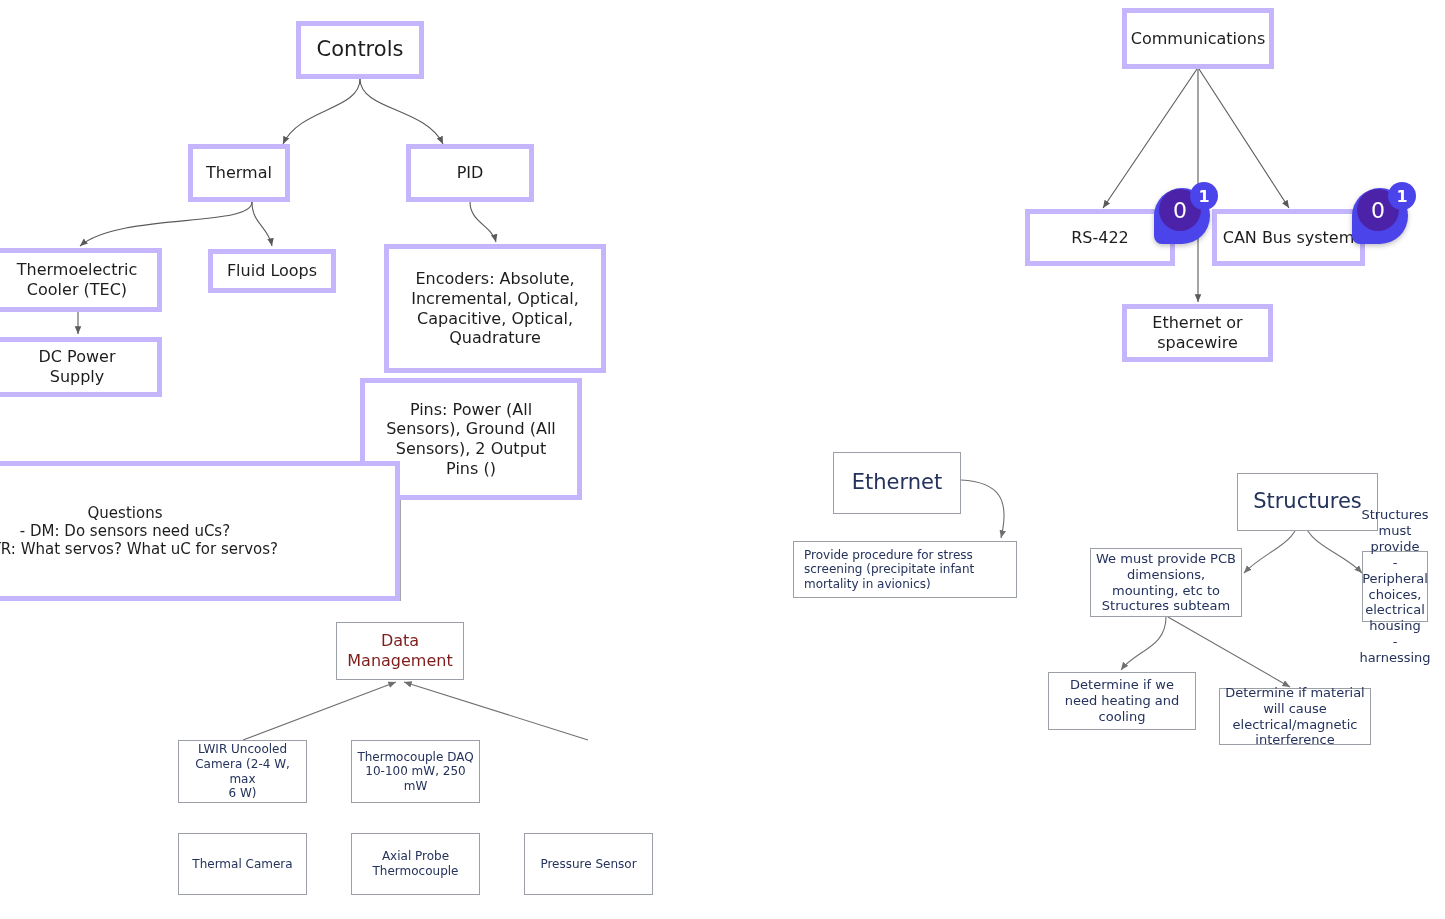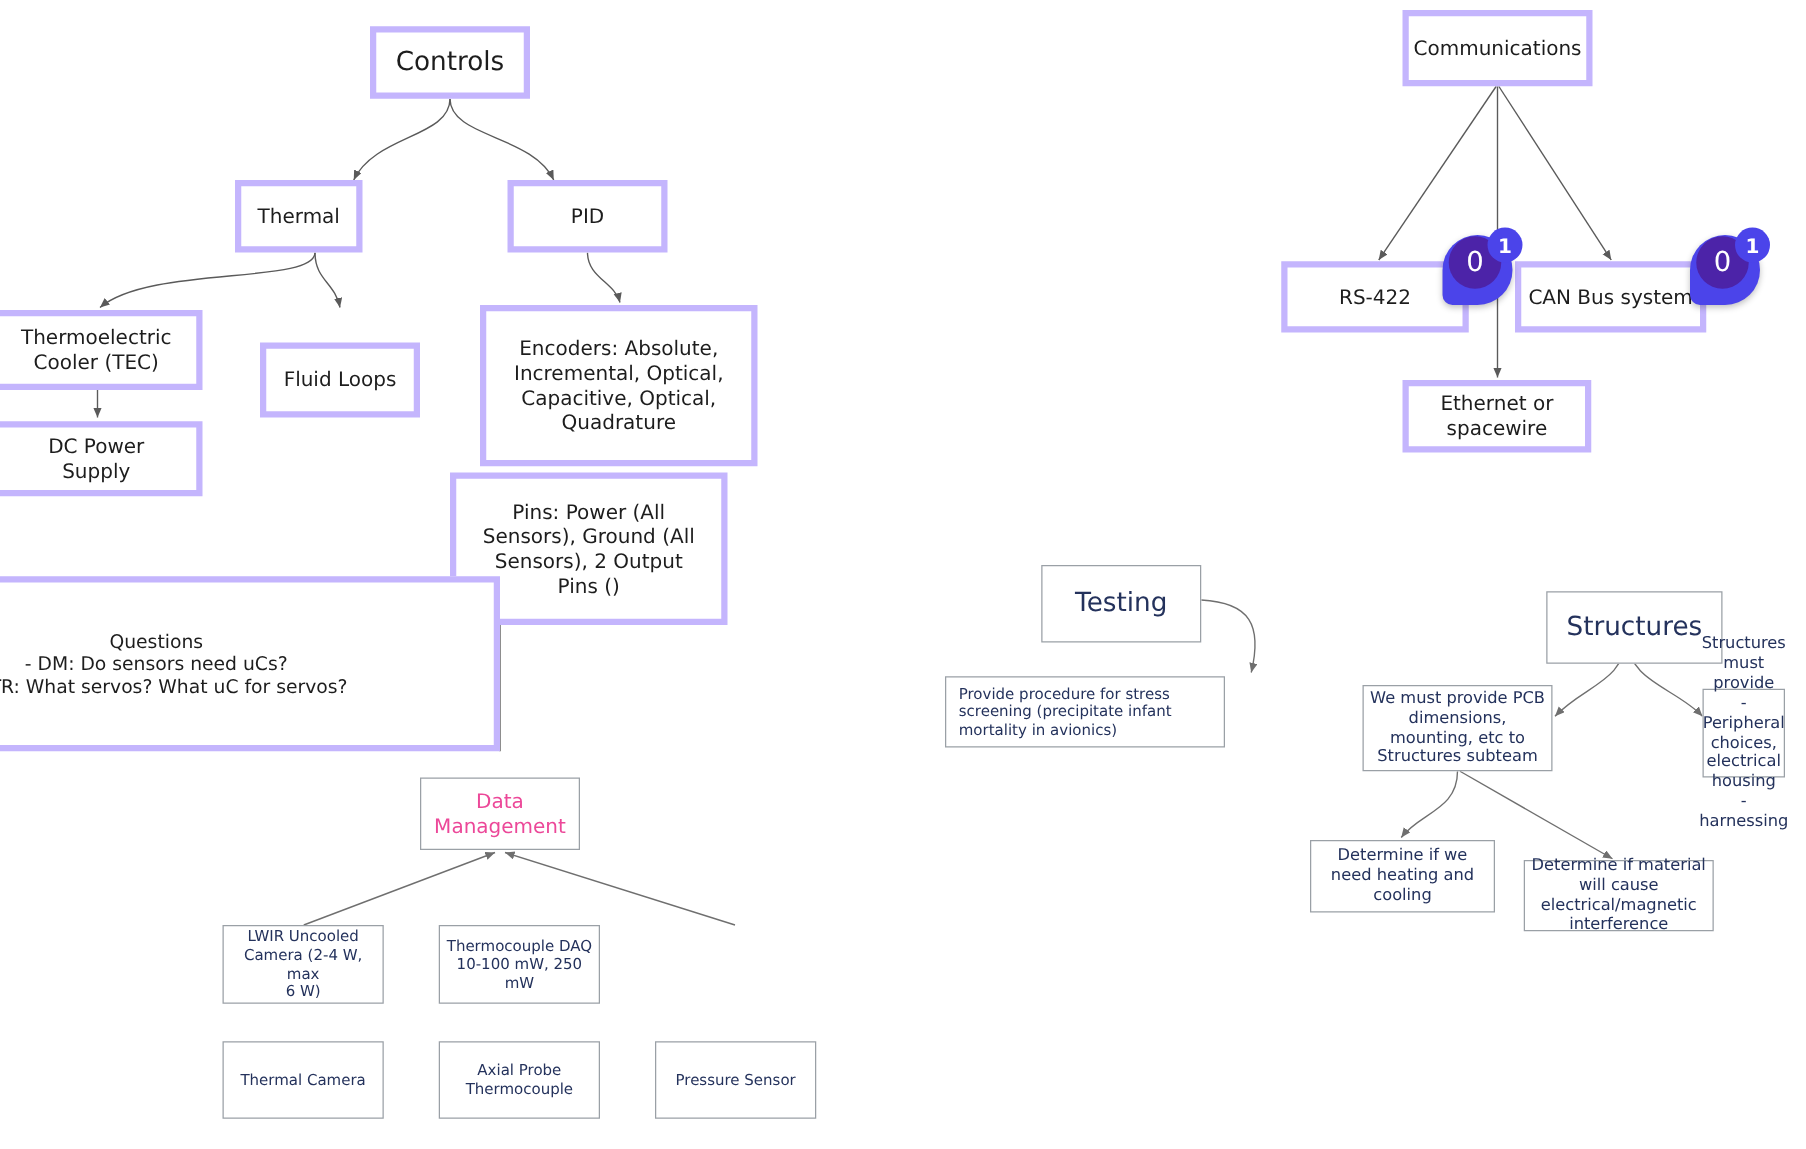--- a/index.html
+++ b/index.html
@@ -173,37 +173,37 @@
   <div class="node style-dark fs-md" style="left:188px; top:144px; width:102px; height:58px;">Thermal</div>
 
   <div class="node style-dark fs-md" style="left:406px; top:144px; width:128px; height:58px;">PID</div>
 
   <div class="node style-dark fs-md" style="left:-8px; top:248px; width:170px; height:64px;">Thermoelectric
 Cooler (TEC)</div>
 
   <div class="node style-dark fs-md" style="left:-8px; top:337px; width:170px; height:60px;">DC Power
 Supply</div>
 
-  <div class="node style-dark fs-md" style="left:208px; top:249px; width:128px; height:60px;margin-top:25px;">Fluid Loops</div>
+  <div class="node style-dark fs-md" style="left:208px; top:249px; width:128px; height:44px;">Fluid Loops</div>
 
   <div class="node style-dark fs-md" style="left:384px; top:244px; width:222px; height:129px;">Encoders: Absolute,
 Incremental, Optical,
 Capacitive, Optical,
 Quadrature</div>
 
   <div class="node style-dark fs-md" style="left:360px; top:378px; width:222px; height:122px;">Pins: Power (All
 Sensors), Ground (All
 Sensors), 2 Output
 Pins ()</div>
 
   <div class="node style-dark fs-sm" style="left:-150px; top:461px; width:550px; height:140px;">Questions
 - DM: Do sensors need uCs?
 - STR: What servos? What uC for servos?</div>
 
-  <div class="node style-navy fs-md" style="left:336px; top:622px; width:128px; height:58px; color:#ec4899;">Data
+  <div class="node style-navy fs-md" style="left:336px; top:622px; width:128px; height:58px; color:#7f1d1d;">Data
 Management</div>
 
   <div class="node style-navy fs-xs" style="left:178px; top:740px; width:129px; height:63px;">LWIR Uncooled
 Camera (2-4 W, max
 6 W)</div>
 
   <div class="node style-navy fs-xs" style="left:351px; top:740px; width:129px; height:63px;">Thermocouple DAQ
 10-100 mW, 250 mW</div>
 
 
@@ -228,23 +228,23 @@
     <div class="badge-inner">0</div>
     <div class="badge-count">1</div>
   </div>
 
   <div class="comment-badge" style="left:1350px; top:182px;">
     <div class="badge-bubble"></div>
     <div class="badge-inner">0</div>
     <div class="badge-count">1</div>
   </div>
 
-  <div class="node style-navy fs-lg" style="left:833px; top:452px; width:128px; height:62px;">Testing</div>
-
-  <div class="node style-navy fs-xs align-left" style="left:756px; top:541px; width:224px; height:57px;">Provide procedure for stress
+  <div class="node style-navy fs-lg" style="left:833px; top:452px; width:128px; height:62px;">Ethernet</div>
+
+  <div class="node style-navy fs-xs align-left" style="left:793px; top:541px; width:224px; height:57px;">Provide procedure for stress
 screening (precipitate infant
 mortality in avionics)</div>
 
   <div class="node style-navy fs-lg" style="left:1237px; top:453px; width:141px; height:58px;margin-top:20px;">Structures</div>
 
   <div class="node style-navy fs-xxs" style="left:1090px; top:548px; width:152px; height:69px;">We must provide PCB dimensions,
 mounting, etc to Structures subteam</div>
 
   <div class="node style-navy fs-xxs" style="left:1362px; top:551px; width:66px; height:71px;">Structures must
 provide

